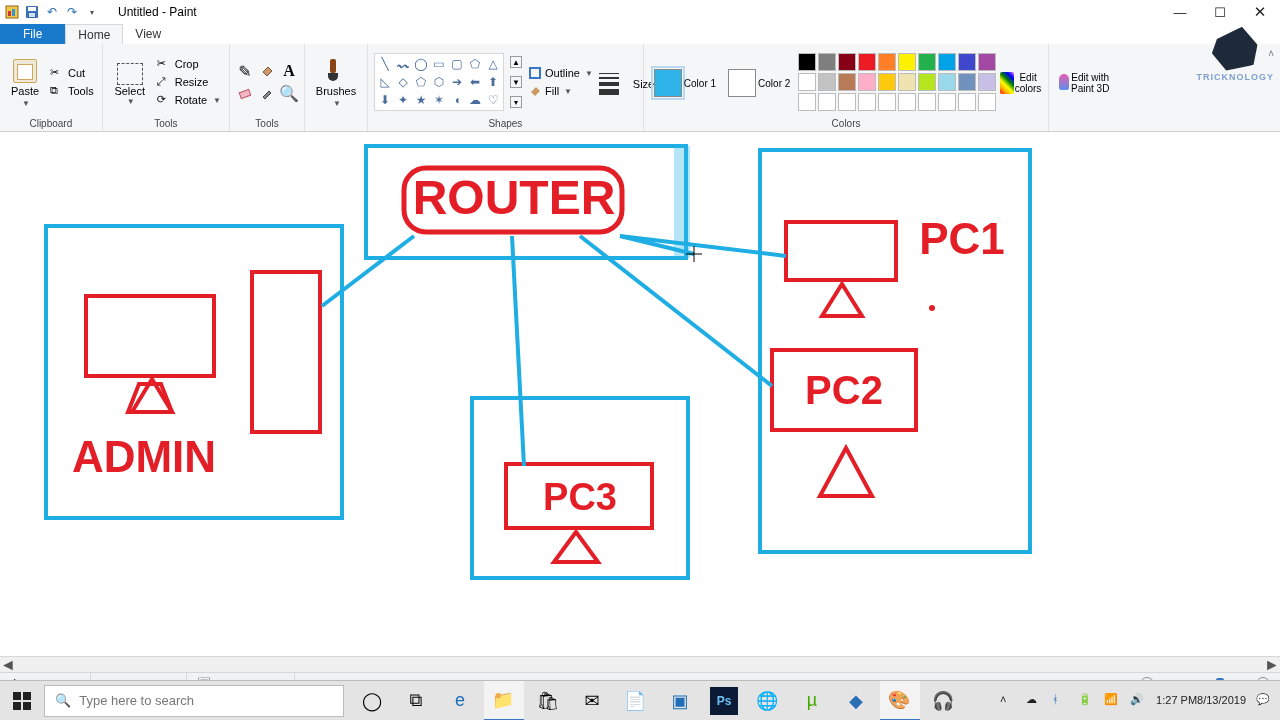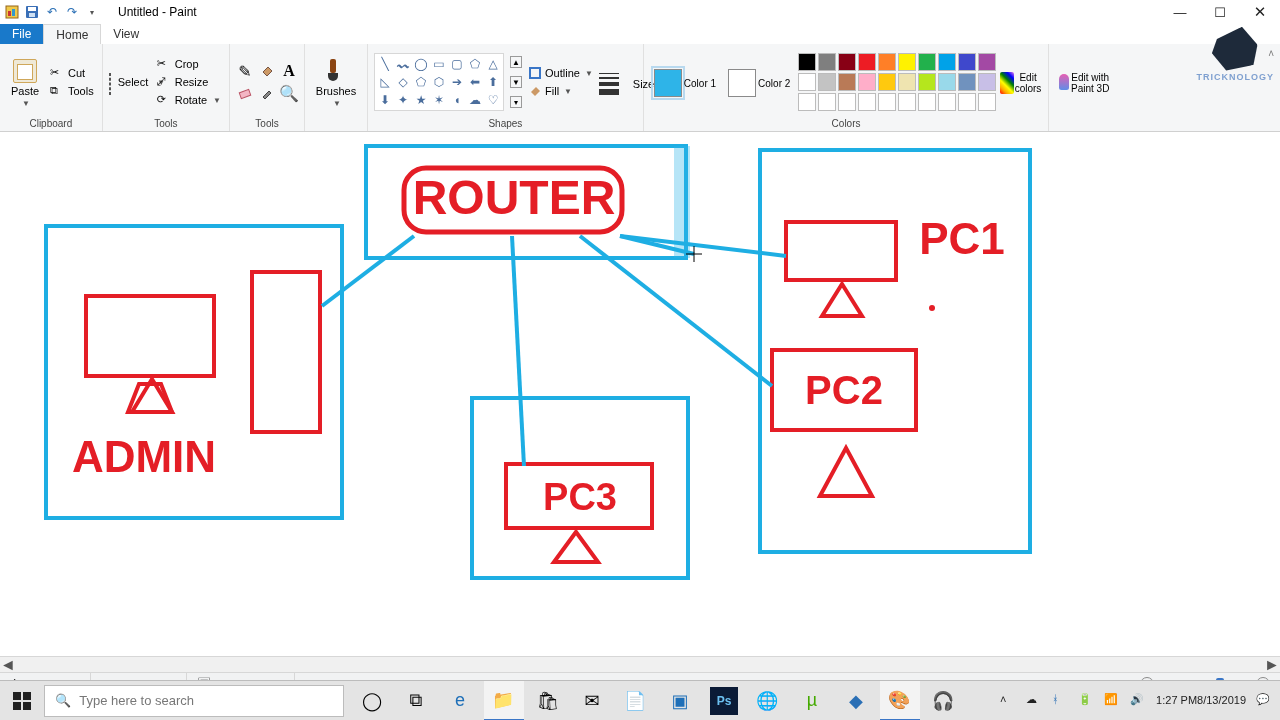--- a/index.html
+++ b/index.html
@@ -10,40 +10,40 @@
 .qat { display: flex; align-items: center; gap: 4px; padding-left: 4px; }
 .qat-icon { width: 16px; height: 16px; display: flex; align-items: center; justify-content: center; }
 .title-text { margin-left: 18px; color: #000; }
 .win-controls { margin-left: auto; display: flex; }
 .win-btn { width: 40px; height: 24px; display: flex; align-items: center; justify-content: center; font-size: 13px; color: #222; }
 .win-btn.close { font-size: 15px; }
 
 
 .tabs { height: 20px; display: flex; align-items: stretch; font-size: 12px; }
 .tab { padding: 0 12px; display: flex; align-items: center; color: #333; }
-.tab.file { background: #1979ca; color: #fff; font-size: 12px; padding: 0 12px; }
+.tab.file { background: #1979ca; color: #fff; font-size: 12px; padding: 0 23px; }
 .tab.active { background: #f5f6f7; border-top: 1px solid #d7d7d7; border-left: 1px solid #d7d7d7; border-right: 1px solid #d7d7d7; }
 
 
 .ribbon { height: 88px; background: #f5f6f7; border-bottom: 1px solid #d0d0d0; display: flex; position: relative; }
 .group { border-right: 1px solid #e0e0e0; display: flex; flex-direction: column; align-items: center; padding: 2px 6px 0 6px; height: 100%; }
 .group-body { flex: 1; display: flex; align-items: center; gap: 4px; }
 .group-label { font-size: 10px; color: #444; text-align: center; padding-bottom: 2px; }
 
 
 .big-btn { display: flex; flex-direction: column; align-items: center; justify-content: center; width: 38px; height: 62px; font-size: 11px; gap: 2px; }
 .big-btn .ico { width: 24px; height: 24px; background: #efe9d7; border: 1px solid #cfa75a; border-radius: 2px; margin-top:2px;}
 .big-btn .ico.paste{ position:relative;}
 .big-btn .ico.paste::after{content:"";position:absolute;inset:4px 3px 2px 3px;background:#fff;border:1px solid #cfa75a;}
 .small-list { display: flex; flex-direction: column; gap: 2px; font-size: 11px; }
 .small-item { display: flex; align-items: center; gap: 4px; padding: 1px 2px; }
 .small-item .si { width: 14px; height: 14px; display:inline-block; }
 
 
-.select-btn { display:flex; flex-direction:row; align-items:center; width:42px; font-size:11px; gap:7px;}
+.select-btn { display:flex; flex-direction:column; align-items:center; width:42px; font-size:11px; gap:0;}
 .select-btn .sbox{width:26px;height:22px;border:1px dashed #555; margin-top:4px;}
 
 
 .tool-grid { display: grid; grid-template-columns: repeat(3, 18px); grid-template-rows: repeat(2, 18px); gap: 4px; }
 .tool-cell { width: 18px; height: 18px; display:flex; align-items:center; justify-content:center;}
 
 
 .brush-btn{display:flex;flex-direction:column;align-items:center;width:50px;font-size:11px;gap:2px;}
 .brush-btn .bic{width:28px;height:24px;margin-top:2px;position:relative;}
 .brush-btn .bic::before{content:"";position:absolute;left:8px;top:0;width:6px;height:14px;background:#8b4513;border-radius:2px;}

